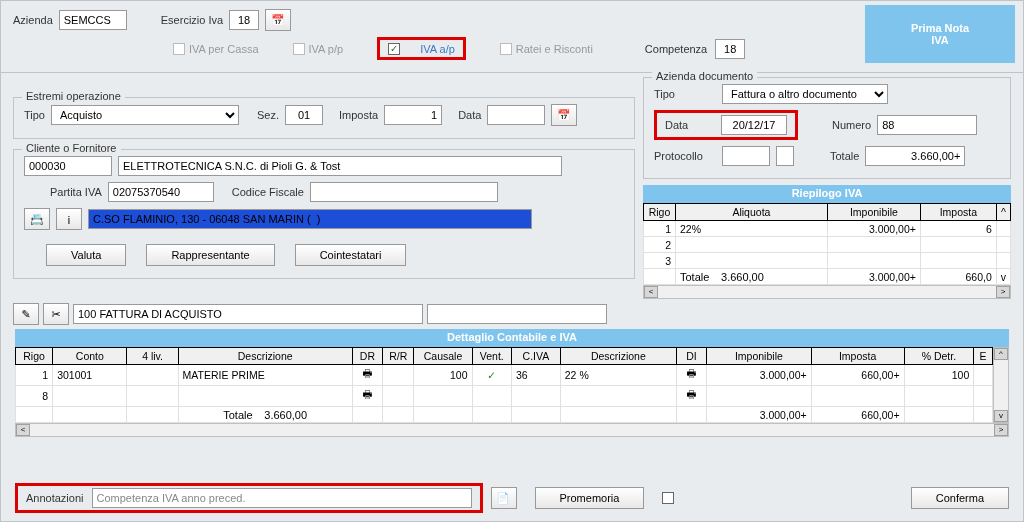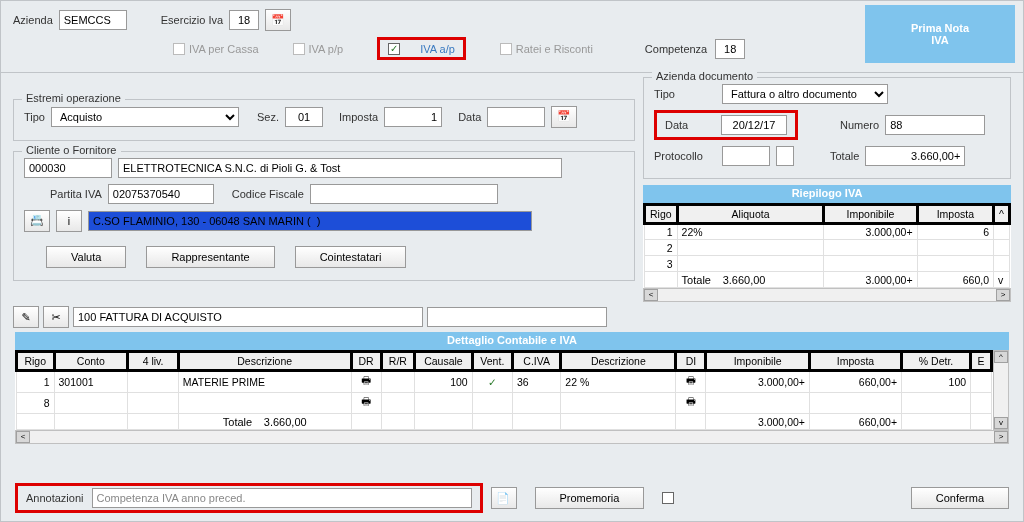--- a/index.html
+++ b/index.html
@@ -19,21 +19,21 @@
   .red-highlight { border: 3px solid #d00; padding: 2px 8px; }
   .fieldset-row { display: flex; gap: 8px; padding: 0 12px; align-items: center; }
   .fieldset { border: 1px solid #c0c4c8; padding: 6px 10px; margin-top: 4px; position: relative; background: #e8ecef; }
   .fieldset > legend { position: absolute; top: -8px; left: 8px; background: #e8ecef; padding: 0 4px; font-size: 11px; color: #333; }
   .left-col { width: 622px; }
   .right-col { flex: 1; }
   button { border: 1px solid #999; background: linear-gradient(#fff,#e8e8e8); padding: 3px 24px; font-size: 11px; cursor: pointer; height: 22px; }
   .iconbtn { width: 26px; height: 22px; padding: 0; display: inline-flex; align-items: center; justify-content: center; }
   .selected-date { background: #3a7ac0; color: #fff; border: 1px solid #3a7ac0; }
   .table { border: 1px solid #999; background: #fff; width: 100%; border-collapse: collapse; }
-  .table th { background: #f0f0f0; border: 3px solid #000000; padding: 2px 4px; font-weight: normal; font-size: 10.5px; }
+  .table th { background: #f0f0f0; border: 1px solid #000000; padding: 2px 4px; font-weight: normal; font-size: 10.5px; }
   .table td { border: 1px solid #e0e0e0; padding: 1px 4px; font-size: 10.5px; height: 16px; }
   .table .right { text-align: right; }
   .section-header { background: #7fc4ed; color: #fff; text-align: center; font-weight: bold; padding: 2px 0; height: 18px; }
   .scrollbar-h { height: 14px; background: #f0f0f0; border: 1px solid #c0c0c0; display: flex; justify-content: space-between; align-items: center; }
   .scroll-arrow { width: 14px; height: 12px; background: #d8d8d8; border: 1px solid #a0a0a0; text-align: center; line-height: 10px; font-size: 8px; }
   .scrollbar-v { width: 16px; background: #f0f0f0; border: 1px solid #c0c0c0; display: flex; flex-direction: column; justify-content: space-between; align-items: center; }
   .middle-bar { display: flex; align-items: center; gap: 4px; padding: 4px 12px; }
   .footer { position: absolute; bottom: 8px; left: 14px; right: 14px; display: flex; align-items: center; gap: 8px; }
 </style>
 </head>
@@ -122,21 +122,21 @@
         <legend>Azienda documento</legend>
         <div class="row">
           <label style="width:62px">Tipo</label>
           <select style="width:166px"><option>Fattura o altro documento</option></select>
         </div>
         <div class="row">
           <span class="red-highlight" style="display:inline-flex;align-items:center;gap:8px;">
             <label style="width:48px">Data</label>
             <input type="text" style="width: 66px; text-align: center;" value="20/12/17">
           </span>
-          <label style="margin-left:36px">Numero</label>
+          <label style="margin-left:28px">Numero</label>
           <input type="text" style="width: 100px;" value="88">
         </div>
         <div class="row">
           <label style="width:62px">Protocollo</label>
           <input type="text" style="width: 48px;">
           <input type="text" style="width: 18px;">
           <label style="margin-left:30px">Totale</label>
           <input type="text" style="width: 100px; text-align: right;" value="3.660,00+">
         </div>
       </div>

